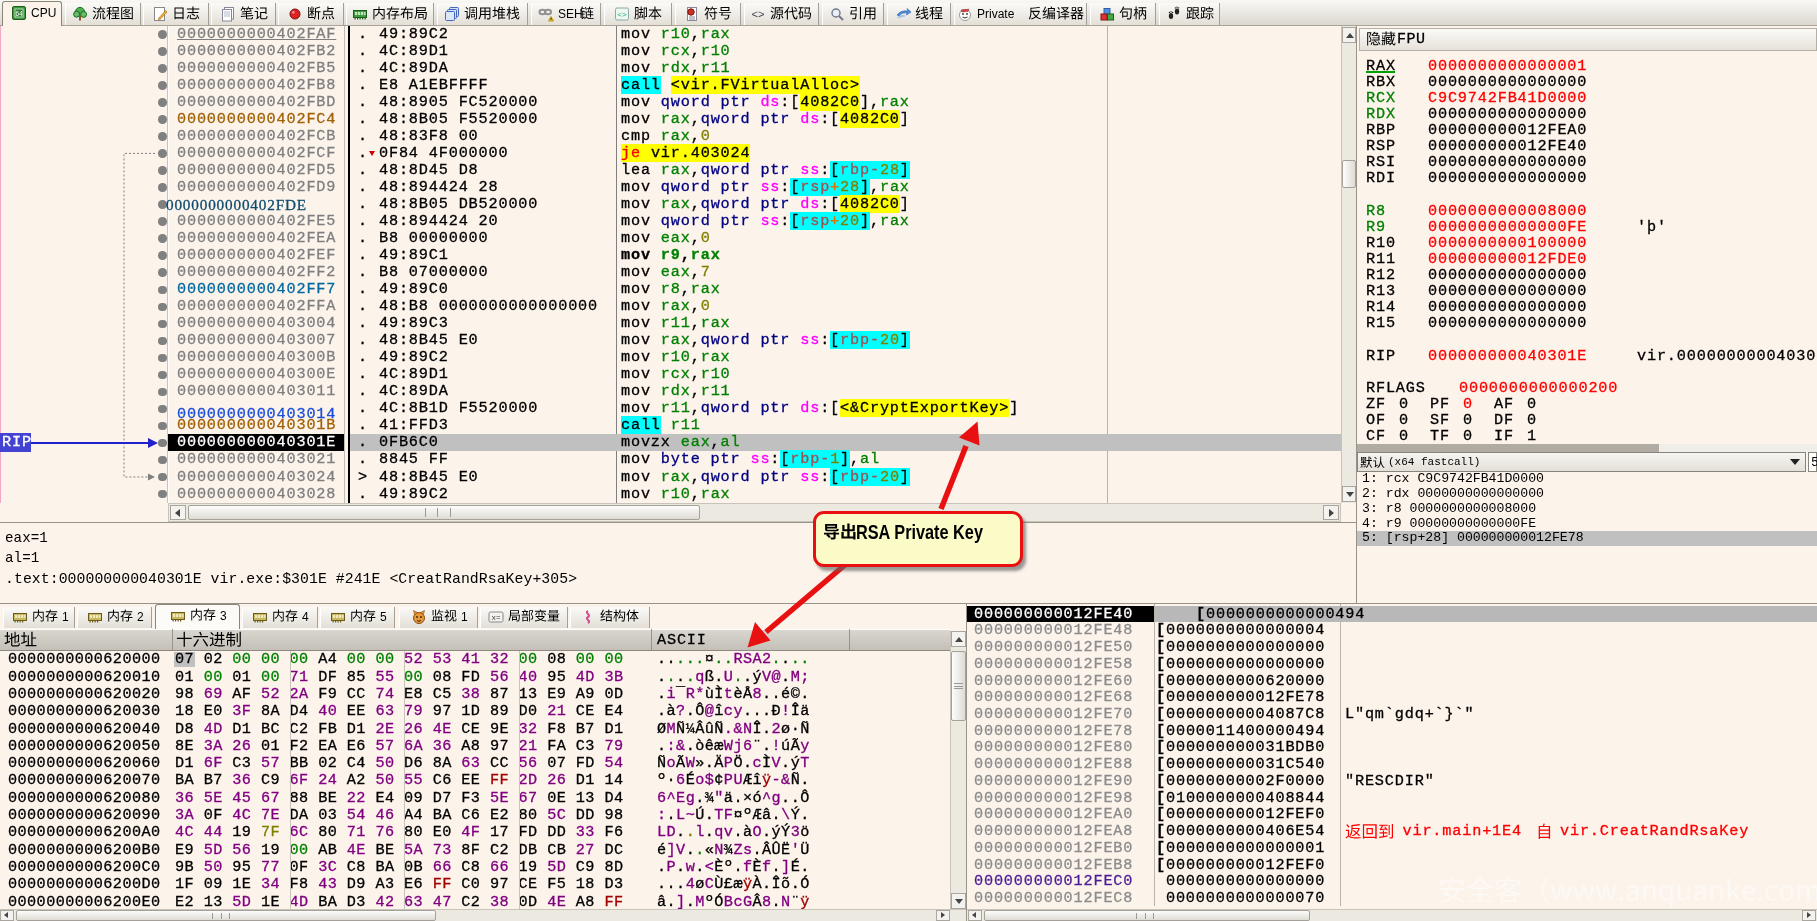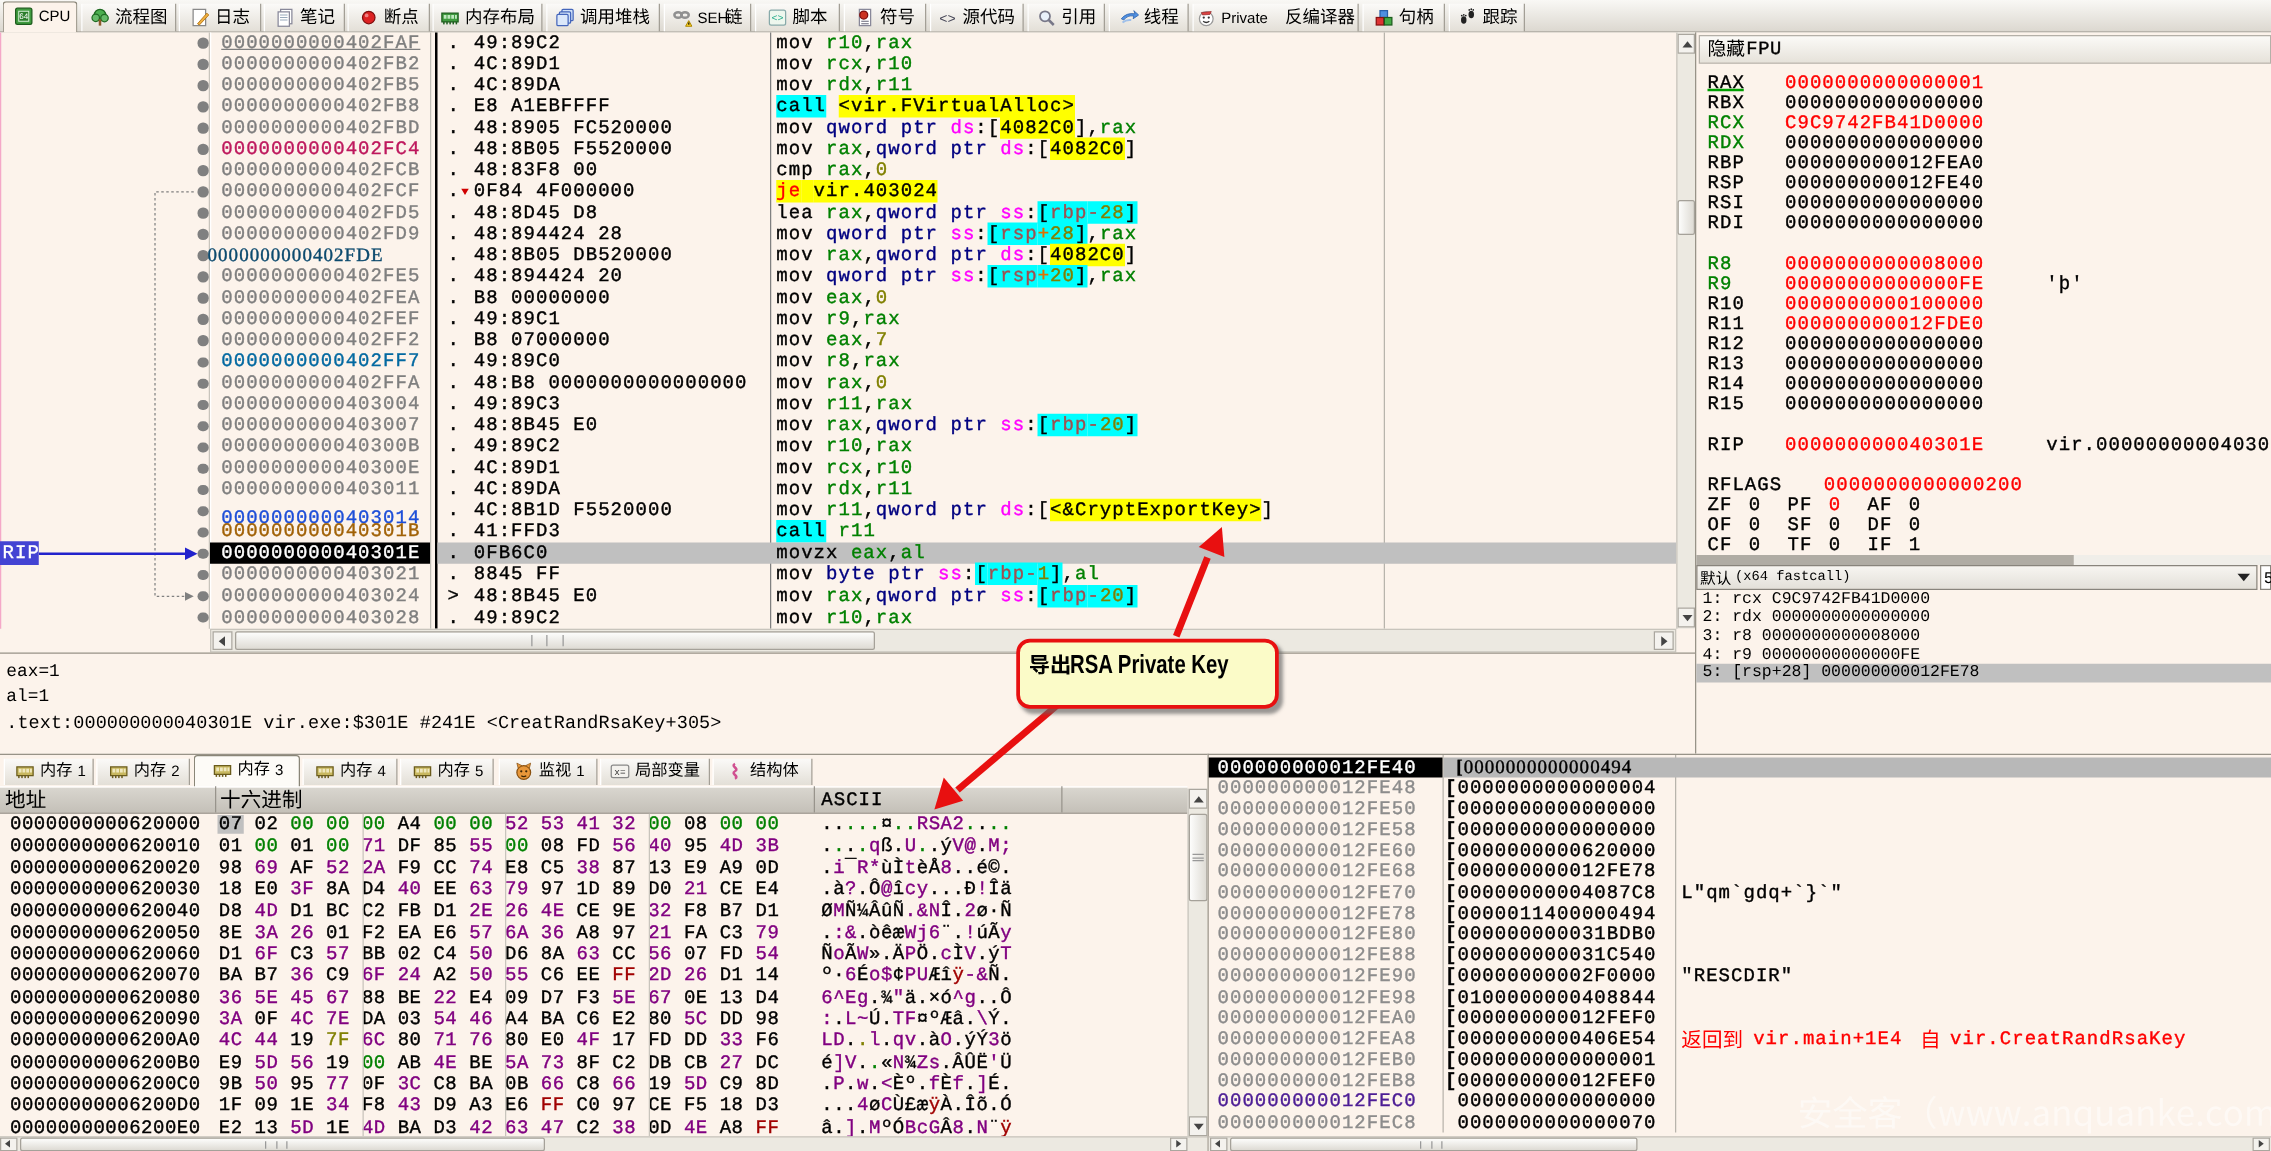--- a/index.html
+++ b/index.html
@@ -215,21 +215,21 @@
 <div class="a mono" style="left:177px;top:76.8px;line-height:17.0px;color:#7f7f7f;">0000000000402FB8</div>
 <div class="a mono" style="left:358px;top:76.8px;line-height:17.0px;">.</div>
 <div class="a mono" style="left:379px;top:76.8px;line-height:17.0px;">E8 A1EBFFFF</div>
 <div class="a mono" style="left:621px;top:76.8px;line-height:17.0px;"><span class="hc">call</span><span> </span><span class="hy">&lt;vir.FVirtualAlloc&gt;</span></div>
 <div class="a" style="left:158px;top:98.1px;width:8.6px;height:8.6px;border-radius:50%;background:#808080;"></div>
 <div class="a mono" style="left:177px;top:93.8px;line-height:17.0px;color:#7f7f7f;">0000000000402FBD</div>
 <div class="a mono" style="left:358px;top:93.8px;line-height:17.0px;">.</div>
 <div class="a mono" style="left:379px;top:93.8px;line-height:17.0px;">48:8905 FC520000</div>
 <div class="a mono" style="left:621px;top:93.8px;line-height:17.0px;"><span>mov </span><span class="b">qword ptr </span><span class="m">ds</span><span>:[</span><span class="hy">4082C0</span><span>],</span><span class="r">rax</span></div>
 <div class="a" style="left:158px;top:115.2px;width:8.6px;height:8.6px;border-radius:50%;background:#808080;"></div>
-<div class="a mono" style="left:177px;top:110.9px;line-height:17.0px;color:#be185d;">0000000000402FC4</div>
+<div class="a mono" style="left:177px;top:110.9px;line-height:17.0px;color:#a16207;">0000000000402FC4</div>
 <div class="a mono" style="left:358px;top:110.9px;line-height:17.0px;">.</div>
 <div class="a mono" style="left:379px;top:110.9px;line-height:17.0px;">48:8B05 F5520000</div>
 <div class="a mono" style="left:621px;top:110.9px;line-height:17.0px;"><span>mov </span><span class="r">rax</span><span>,</span><span class="b">qword ptr </span><span class="m">ds</span><span>:[</span><span class="hy">4082C0</span><span>]</span></div>
 <div class="a" style="left:158px;top:132.2px;width:8.6px;height:8.6px;border-radius:50%;background:#808080;"></div>
 <div class="a mono" style="left:177px;top:127.9px;line-height:17.0px;color:#7f7f7f;">0000000000402FCB</div>
 <div class="a mono" style="left:358px;top:127.9px;line-height:17.0px;">.</div>
 <div class="a mono" style="left:379px;top:127.9px;line-height:17.0px;">48:83F8 00</div>
 <div class="a mono" style="left:621px;top:127.9px;line-height:17.0px;"><span>cmp </span><span class="r">rax</span><span>,</span><span class="o">0</span></div>
 <div class="a" style="left:158px;top:149.2px;width:8.6px;height:8.6px;border-radius:50%;background:#808080;"></div>
 <div class="a mono" style="left:177px;top:144.9px;line-height:17.0px;color:#7f7f7f;">0000000000402FCF</div>
@@ -259,21 +259,21 @@
 <div class="a mono" style="left:621px;top:213.0px;line-height:17.0px;"><span>mov </span><span class="b">qword ptr </span><span class="m">ss</span><span>:</span><span class="hc">[</span><span class="hcmr">rsp</span><span class="hcpl">+</span><span class="hco">20</span><span class="hc">]</span><span>,</span><span class="r">rax</span></div>
 <div class="a" style="left:158px;top:234.4px;width:8.6px;height:8.6px;border-radius:50%;background:#808080;"></div>
 <div class="a mono" style="left:177px;top:230.1px;line-height:17.0px;color:#7f7f7f;">0000000000402FEA</div>
 <div class="a mono" style="left:358px;top:230.1px;line-height:17.0px;">.</div>
 <div class="a mono" style="left:379px;top:230.1px;line-height:17.0px;">B8 00000000</div>
 <div class="a mono" style="left:621px;top:230.1px;line-height:17.0px;"><span>mov </span><span class="r">eax</span><span>,</span><span class="o">0</span></div>
 <div class="a" style="left:158px;top:251.4px;width:8.6px;height:8.6px;border-radius:50%;background:#808080;"></div>
 <div class="a mono" style="left:177px;top:247.1px;line-height:17.0px;color:#7f7f7f;">0000000000402FEF</div>
 <div class="a mono" style="left:358px;top:247.1px;line-height:17.0px;">.</div>
 <div class="a mono" style="left:379px;top:247.1px;line-height:17.0px;">49:89C1</div>
-<div class="a mono" style="left:621px;top:247.1px;line-height:17.0px;"><span>mov </span><span class="r">r9</span><span>,</span><span class="r">rax</span></div>
+<div class="a mono" style="left:621px;top:247.1px;line-height:17.0px;font-weight:bold;"><span>mov </span><span class="r">r9</span><span>,</span><span class="r">rax</span></div>
 <div class="a" style="left:158px;top:268.4px;width:8.6px;height:8.6px;border-radius:50%;background:#808080;"></div>
 <div class="a mono" style="left:177px;top:264.1px;line-height:17.0px;color:#7f7f7f;">0000000000402FF2</div>
 <div class="a mono" style="left:358px;top:264.1px;line-height:17.0px;">.</div>
 <div class="a mono" style="left:379px;top:264.1px;line-height:17.0px;">B8 07000000</div>
 <div class="a mono" style="left:621px;top:264.1px;line-height:17.0px;text-align:right;"><span>mov </span><span class="r">eax</span><span>,</span><span class="o">7</span></div>
 <div class="a" style="left:158px;top:285.5px;width:8.6px;height:8.6px;border-radius:50%;background:#808080;"></div>
 <div class="a mono" style="left:177px;top:281.2px;line-height:17.0px;color:#0369a1;">0000000000402FF7</div>
 <div class="a mono" style="left:358px;top:281.2px;line-height:17.0px;">.</div>
 <div class="a mono" style="left:379px;top:281.2px;line-height:17.0px;">49:89C0</div>
 <div class="a mono" style="left:621px;top:281.2px;line-height:17.0px;"><span>mov </span><span class="r">r8</span><span>,</span><span class="r">rax</span></div>
@@ -656,21 +656,21 @@
 <div class="a" style="left:221px;top:912.5px;width:1px;height:6px;background:#999;"></div>
 <div class="a" style="left:936px;top:910px;width:14px;height:11px;background:#f4f2ee;border:1px solid #aaa69e;"></div>
 <div class="a" style="left:941px;top:912px;width:0;height:0;border-left:4px solid #444;border-top:3.5px solid transparent;border-bottom:3.5px solid transparent;"></div>
 <div class="a" style="left:966px;top:603px;width:851px;height:318px;background:#fcf3eb;border-top:1px solid #989388;"></div>
 <div class="a" style="left:966px;top:603px;width:1px;height:318px;background:#989388;"></div>
 <div class="a" style="left:1154px;top:604px;width:1px;height:302px;background:#b8b4ac;"></div>
 <div class="a" style="left:1340px;top:604px;width:1px;height:302px;background:#b8b4ac;"></div>
 <div class="a" style="left:967px;top:605.5px;width:187px;height:16.7px;background:#000;"></div>
 <div class="a" style="left:1155px;top:605.5px;width:662px;height:16.7px;background:#b8b8b8;"></div>
 <div class="a mono" style="left:974px;top:605.5px;line-height:16.7px;color:#fff;">000000000012FE40</div>
-<div class="a mono" style="left:1165px;top:605.5px;line-height:16.7px;font-family:Liberation Serif, serif;"><span style="font-weight:bold;">[</span>0000000000000494</div>
+<div class="a mono" style="left:1196px;top:605.5px;line-height:16.7px;"><span style="font-weight:bold;">[</span>0000000000000494</div>
 <div class="a mono" style="left:974px;top:622.2px;line-height:16.7px;color:#8c8c8c;">000000000012FE48</div>
 <div class="a mono" style="left:1156px;top:622.2px;line-height:16.7px;"><span style="font-weight:bold;">[</span>0000000000000004</div>
 <div class="a mono" style="left:974px;top:639.0px;line-height:16.7px;color:#8c8c8c;">000000000012FE50</div>
 <div class="a mono" style="left:1156px;top:639.0px;line-height:16.7px;"><span style="font-weight:bold;">[</span>0000000000000000</div>
 <div class="a mono" style="left:974px;top:655.7px;line-height:16.7px;color:#8c8c8c;">000000000012FE58</div>
 <div class="a mono" style="left:1156px;top:655.7px;line-height:16.7px;"><span style="font-weight:bold;">[</span>0000000000000000</div>
 <div class="a mono" style="left:974px;top:672.5px;line-height:16.7px;color:#8c8c8c;">000000000012FE60</div>
 <div class="a mono" style="left:1156px;top:672.5px;line-height:16.7px;"><span style="font-weight:bold;">[</span>0000000000620000</div>
 <div class="a mono" style="left:974px;top:689.2px;line-height:16.7px;color:#8c8c8c;">000000000012FE68</div>
 <div class="a mono" style="left:1156px;top:689.2px;line-height:16.7px;"><span style="font-weight:bold;">[</span>000000000012FE78</div>

